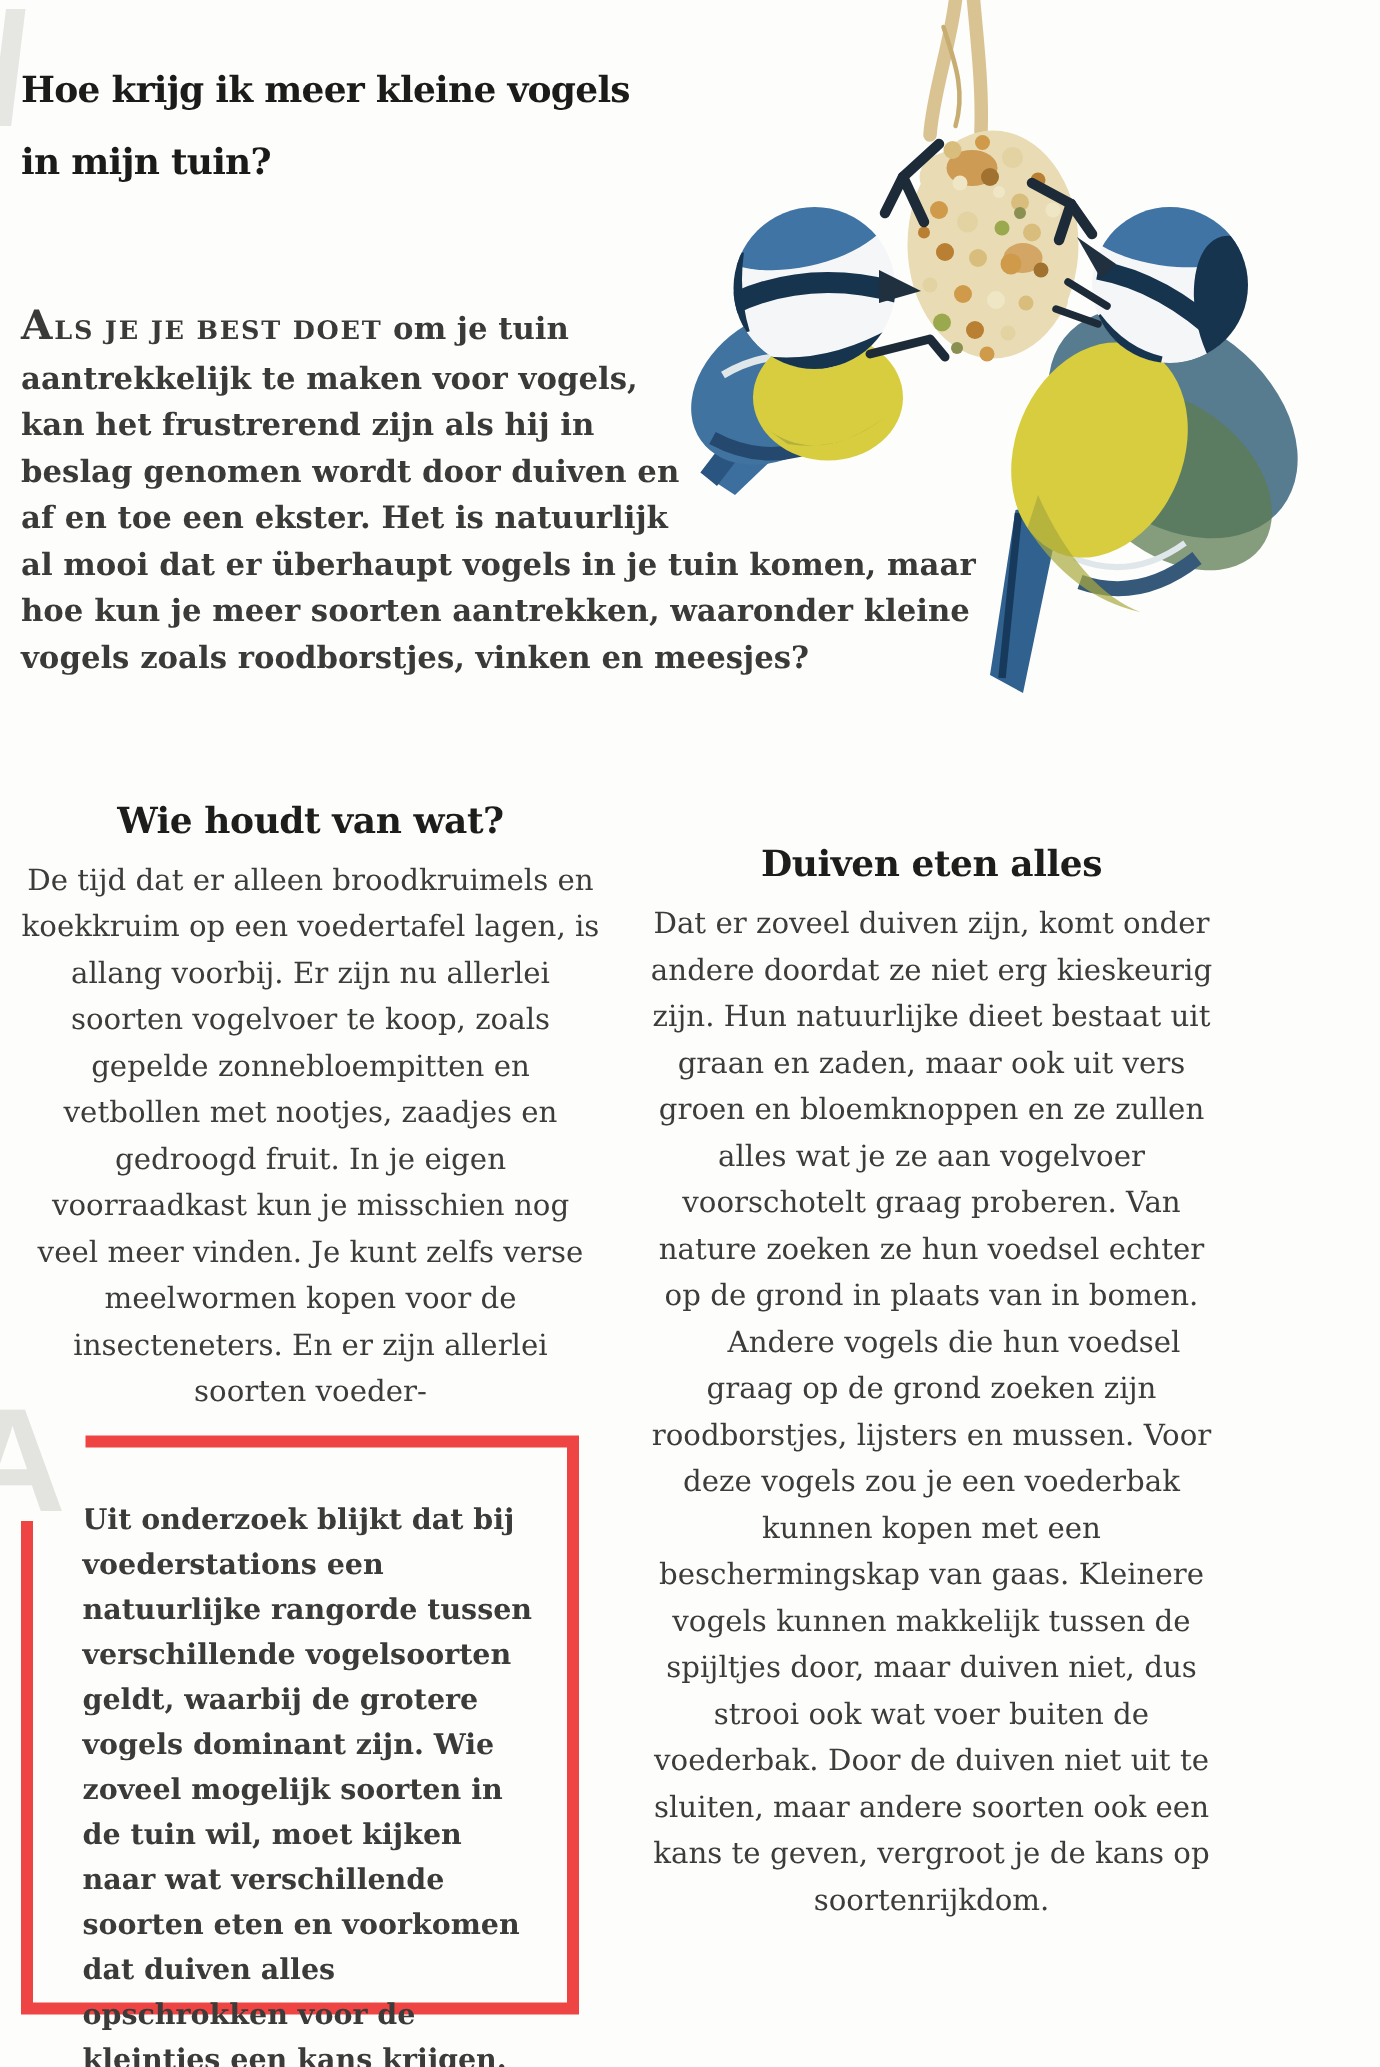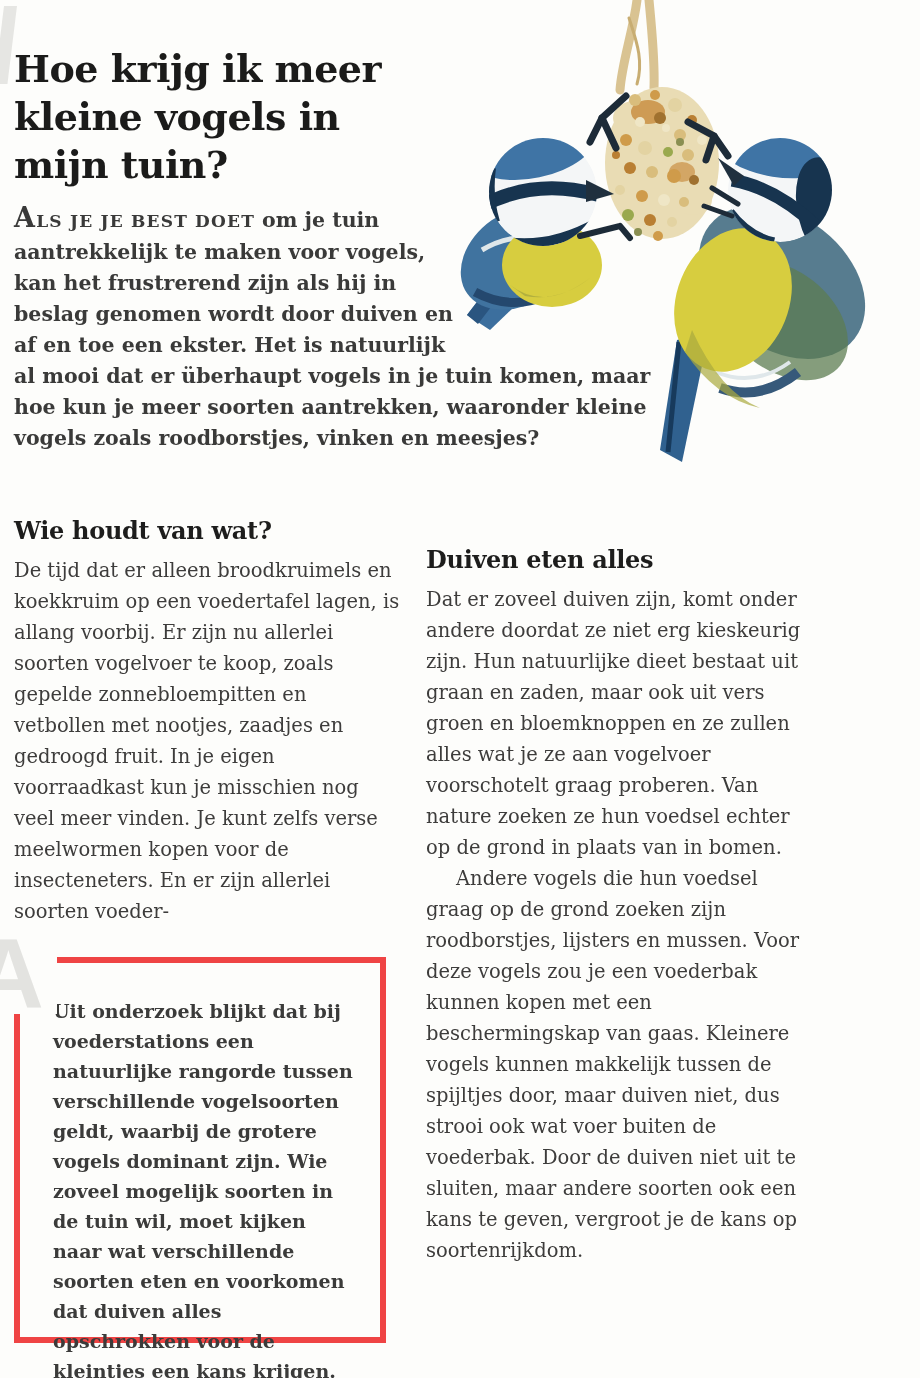--- a/index.html
+++ b/index.html
@@ -9,48 +9,48 @@
     font-family:"DejaVu Serif", serif;
     color:#3d3c3b;
   }
   
   .decor-slash{
     position:absolute;left:4px;top:6px;width:13px;height:78px;
     background:#e6e6e3;transform:skewX(-7deg);transform-origin:top left;
   }
   .page-title{
     position:absolute;left:14px;top:20px;width:420px;
-    font-size:38px;line-height:48px;font-weight:bold;color:#1b1b1a;
+    font-size:24px;line-height:48px;font-weight:bold;color:#1b1b1a;
     letter-spacing:-0.5px;
   }
   .intro{
     position:absolute;left:14px;top:181px;width:650px;
     font-size:20.5px;line-height:31px;font-weight:bold;color:#3a3a39;
     text-align:left;
   }
   .intro::first-letter{font-size:27px;}
   .intro .wrap-spacer{float:right;width:200px;height:156px;}
   .intro-lead{
     text-transform:uppercase;font-size:17px;letter-spacing:1.2px;
     padding-right:7px;
   }
   .bird-figure{position:absolute;left:430px;top:0;width:490px;height:478px;}
-  .column{position:absolute;top:514px;}
+  .column{position:absolute;top:530px;text-align:center;}
   .col-left{left:14px;width:386px;}
   .col-right{left:426px;width:390px;}
   .column h3{
     margin:0 0 7px 0;font-size:24px;line-height:34px;color:#1d1d1c;
     font-weight:bold;letter-spacing:-0.3px;
   }
   .column p{margin:0;font-size:19.5px;line-height:31px;}
   .col-right h3{margin-top:29px;}
   .para-indent{text-indent:30px;}
   .callout{
     position:absolute;left:14px;top:957px;width:372px;height:386px;
-    border:6px solid #ef4444;box-sizing:border-box;
+    border:8px solid #ef4444;box-sizing:border-box;
     padding:33px 20px 0 33px;z-index:1;
   }
   .callout-text{
     position:relative;z-index:4;margin:0;
     font-size:19px;line-height:30px;font-weight:600;color:#3b3b3a;
   }
   .watermark-patch{
     position:absolute;left:0;top:938px;width:57px;height:76px;
     background:#fdfdfb;z-index:2;
   }

